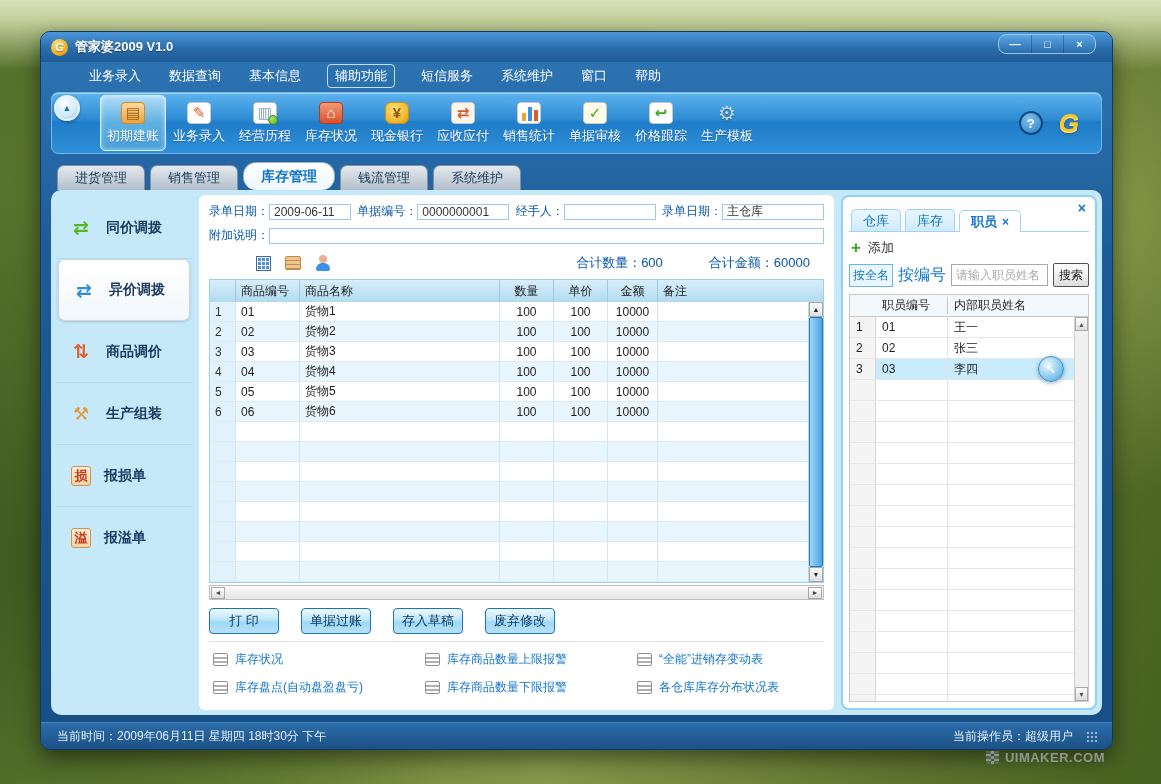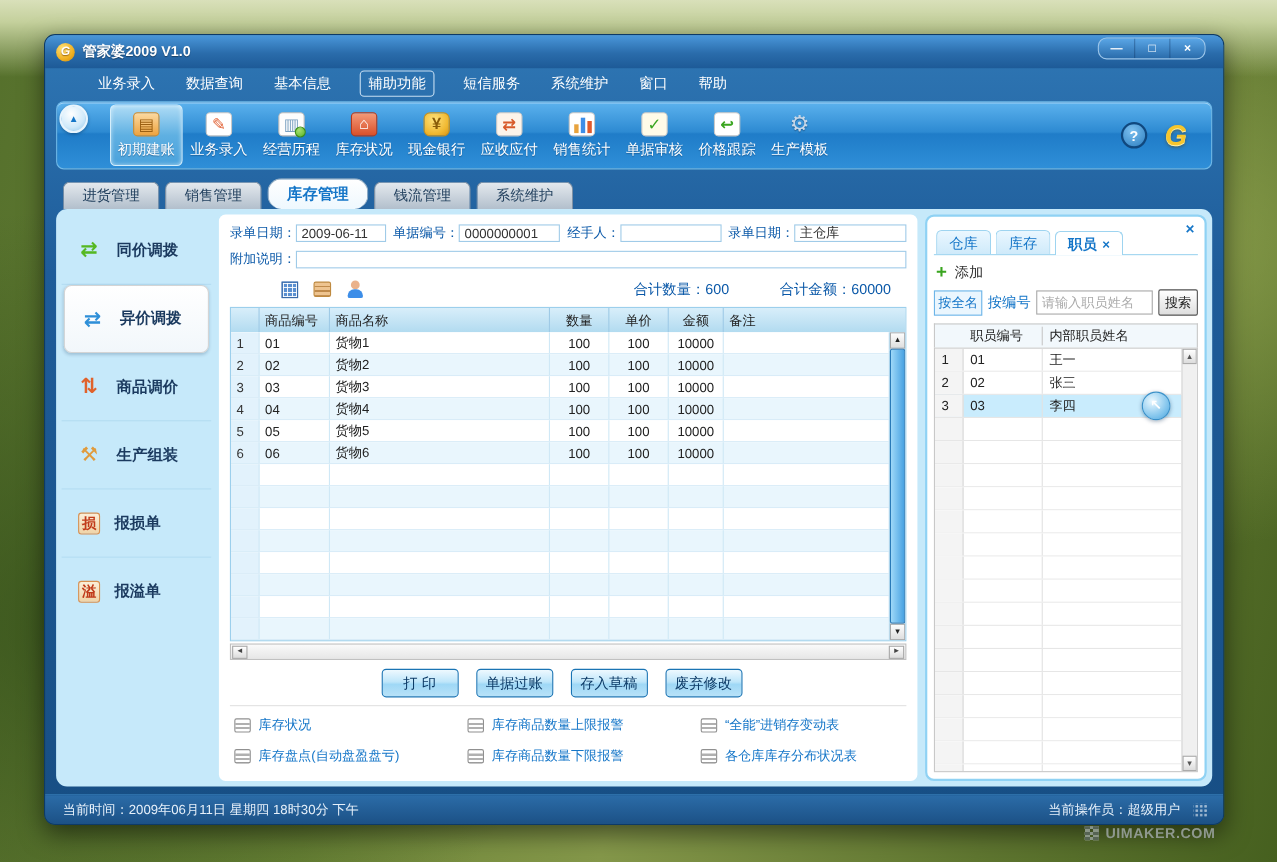--- a/index.html
+++ b/index.html
@@ -147,21 +147,21 @@
     display:flex; flex-direction:column; }
   .vs-btn { height:15px; background:linear-gradient(#fdfdfd,#dedede); border:1px solid #a8a8a8;
     color:#222; font-size:7px; display:flex; align-items:center; justify-content:center; }
   .vs-thumb { flex:1; background:linear-gradient(90deg,#9ed8f8,#48a2e2);
     border:1px solid #2a7ab8; border-radius:2px; }
   .hscroll { height:15px; margin-top:2px; background:linear-gradient(180deg,#fafafa,#e6e6e6);
     border:1px solid #c0c0c0; display:flex; justify-content:space-between; align-items:center; padding:0 1px; }
   .hs-btn { width:14px; height:12px; background:linear-gradient(#fff,#dcdcdc); border:1px solid #a8a8a8;
     color:#444; font-size:7px; display:flex; align-items:center; justify-content:center; }
 
-  .actions { display:flex; justify-content:center; gap:16px; padding:8px 12px 7px 0; }
+  .actions { display:flex; justify-content:flex-start; gap:22px; padding:8px 12px 7px 0; }
   .btn { min-width:70px; height:26px; font-size:13px; color:#0c3a66;
     background:linear-gradient(180deg,#eef9ff 0%,#bfe6fa 45%,#9fd8f6 55%,#b8e2f8 100%);
     border:1px solid #1a74b4; border-radius:4px; }
 
   .links-wrap { border-top:1px solid #e2e2e2; flex:1; padding:9px 4px 2px;
     display:grid; grid-template-columns:212px 212px 1fr; row-gap:11px; align-content:start; }
   .link { display:flex; align-items:center; gap:7px; color:#1576c8; font-size:12px; cursor:pointer; }
   .link-ic { width:15px; height:13px; border:1px solid #909090; background:#fff; flex:none;
     background-image:repeating-linear-gradient(0deg,#b0b0b0 0 2px,transparent 2px 4px);
     background-position:0 3px; background-size:100% 10px; background-repeat:no-repeat; border-radius:2px; }
@@ -173,21 +173,21 @@
   .rp-tabs { display:flex; gap:4px; border-bottom:1px solid #9ed4f0; padding:8px 0 0 2px; }
   .rp-tab { height:22px; padding:0 11px; display:flex; align-items:center; gap:5px;
     border:1px solid #9ed4f0; border-bottom:none; border-radius:5px 5px 0 0;
     background:linear-gradient(180deg,#eaf7ff,#cfeafa); color:#1576c8; font-size:13px; }
   .rp-tab.active { background:#fff; font-weight:bold; position:relative; top:1px; }
   .rp-tab .tclose { color:#1576c8; font-weight:bold; font-size:12px; }
   .rp-add { padding:7px 2px 5px; display:flex; gap:7px; align-items:center; font-size:13px; color:#333; }
   .plus { color:#3aa520; font-weight:900; font-size:17px; line-height:14px; }
   .rp-search { display:flex; align-items:center; gap:5px; padding:1px 0 7px; }
   .by-name { color:#1576c8; border:1px solid #6db5e8; background:#eaf6fe; font-size:12px; padding:2px 3px; }
-  .by-code { color:#1576c8; font-size:13px; }
+  .by-code { color:#1576c8; font-size:16px; }
   .rp-input { flex:1; min-width:0; height:22px; border:1px solid #a8a8a8; font-size:12px; padding:0 4px; }
   .rp-input::placeholder { color:#aaa; }
   .search-btn { height:24px; border:1px solid #505050; background:linear-gradient(180deg,#fff,#dedede);
     font-size:12px; padding:0 5px; border-radius:2px; color:#222; }
   .rp-ghead { display:flex; height:22px; background:#f2f8fc; border:1px solid #c8c8c8; border-bottom:none;
     color:#333; font-size:12px; align-items:center;text-align:center; }
   .rp-bwrap { flex:1; display:flex; border:1px solid #c8c8c8; overflow:hidden; }
   .rp-rows { flex:1; overflow:hidden; }
   .rp-tr { display:flex; height:21px; border-bottom:1px solid #e6e6e6; background:#fff; position:relative; }
   .rp-tr.selected { background:#c9ecfd; }

